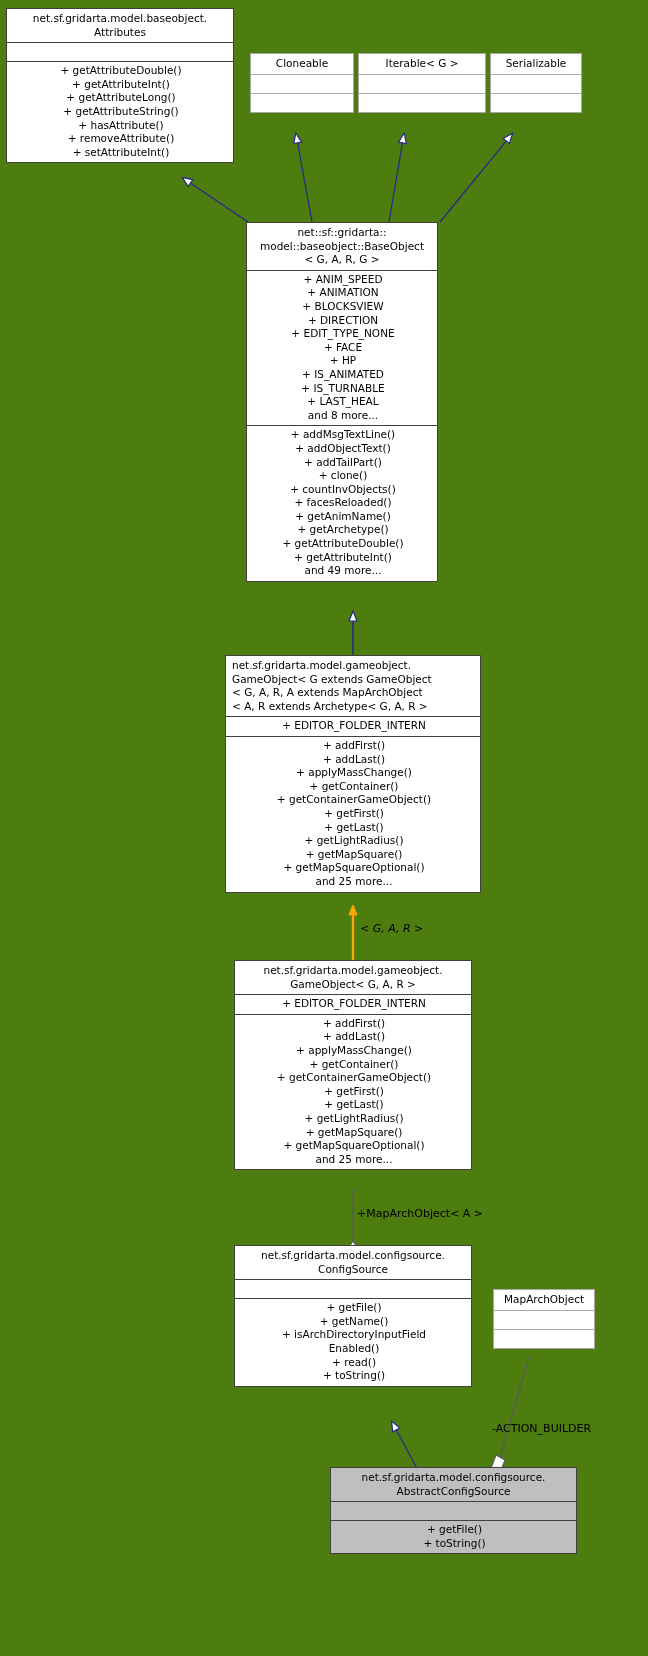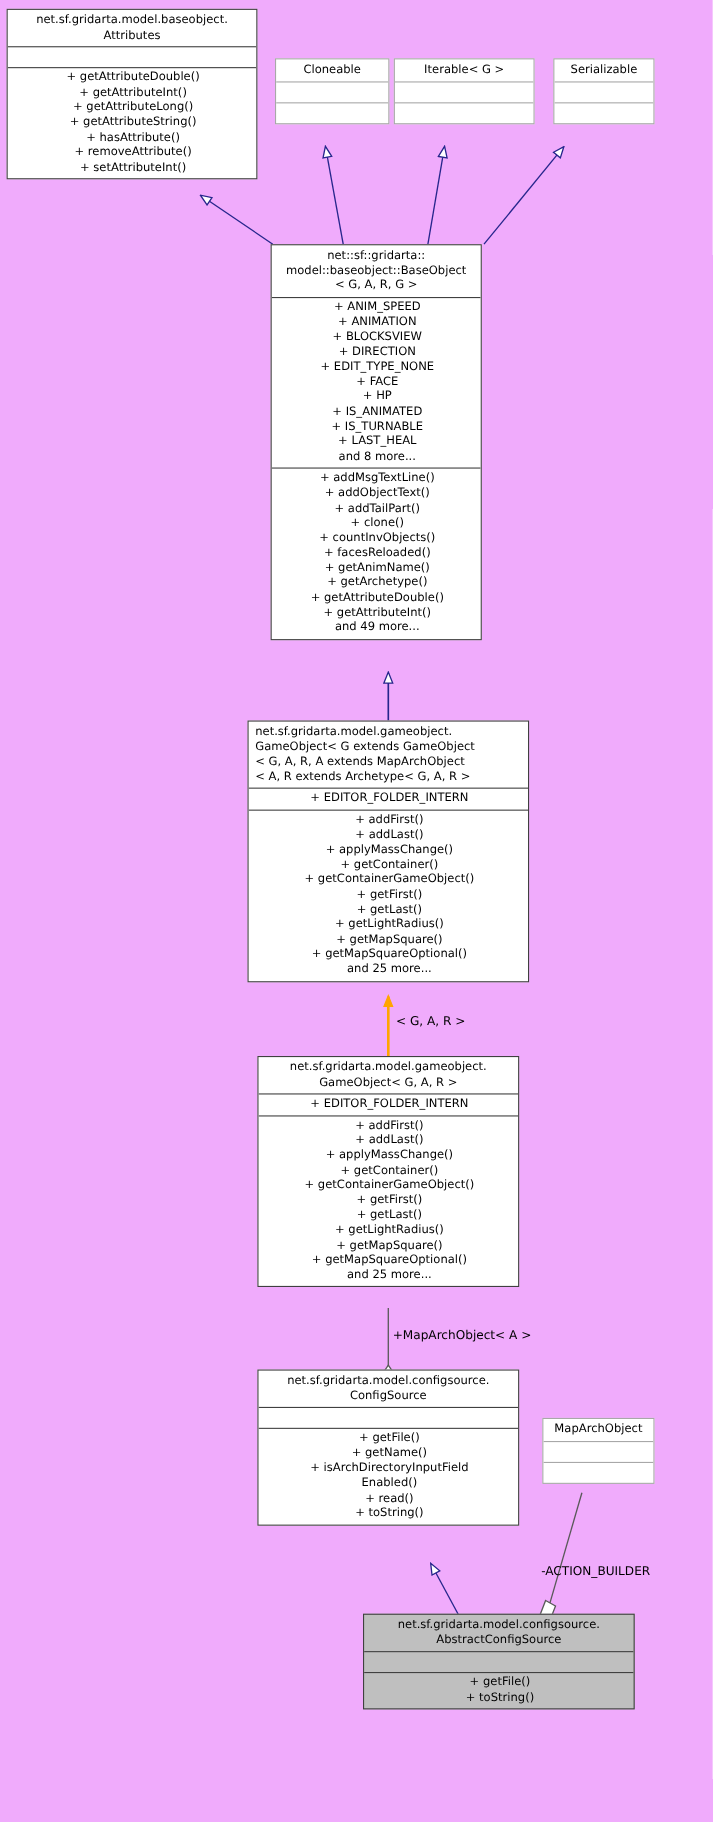--- a/index.html
+++ b/index.html
@@ -9,21 +9,21 @@
   }
   body {
     font-family: "DejaVu Sans", "Liberation Sans", sans-serif;
     -webkit-font-smoothing: antialiased;
   }
   #canvas {
     position: relative;
     width: 648px;
     height: 1656px;
     overflow: hidden;
-    background: #f0abfc;
+    background: #4d7c0f;
   }
   svg.edges {
     position: absolute;
     left: 0;
     top: 0;
     width: 648px;
     height: 1656px;
     pointer-events: none;
   }
   .uml-box {
@@ -151,21 +151,21 @@
   </div>
 
   <div class="uml-box thin" style="left:358px; top:53px; width:128px;">
     <div class="uml-title">Iterable&lt; G &gt;</div>
     <div class="sep"></div>
     <div class="uml-attrs empty"></div>
     <div class="sep"></div>
     <div class="uml-ops empty"></div>
   </div>
 
-  <div class="uml-box thin" style="left:490px; top:53px; width:92px;margin-left:13px;">
+  <div class="uml-box thin" style="left:490px; top:53px; width:92px;">
     <div class="uml-title">Serializable</div>
     <div class="sep"></div>
     <div class="uml-attrs empty"></div>
     <div class="sep"></div>
     <div class="uml-ops empty"></div>
   </div>
 
   <div class="uml-box" style="left:246px; top:222px; width:192px;">
     <div class="uml-title">net::sf::gridarta::
 model::baseobject::BaseObject
@@ -261,19 +261,19 @@
   <div class="uml-box highlight" style="left:330px; top:1467px; width:247px;">
     <div class="uml-title">net.sf.gridarta.model.configsource.
 AbstractConfigSource</div>
     <div class="sep"></div>
     <div class="uml-attrs empty"></div>
     <div class="sep"></div>
     <div class="uml-ops">+ getFile()
 + toString()</div>
   </div>
 
-  <div class="edge-label" style="left:360px; top:922px;">&lt; G, A, R &gt;</div>
+  <div class="edge-label" style="left:360px; top:922px;font-style:italic;">&lt; G, A, R &gt;</div>
 
   <div class="edge-label" style="left:357px; top:1207px;">+MapArchObject&lt; A &gt;</div>
 
   <div class="edge-label" style="left:492px; top:1422px;">-ACTION_BUILDER</div>
 
 </div>
 
 </body></html>

